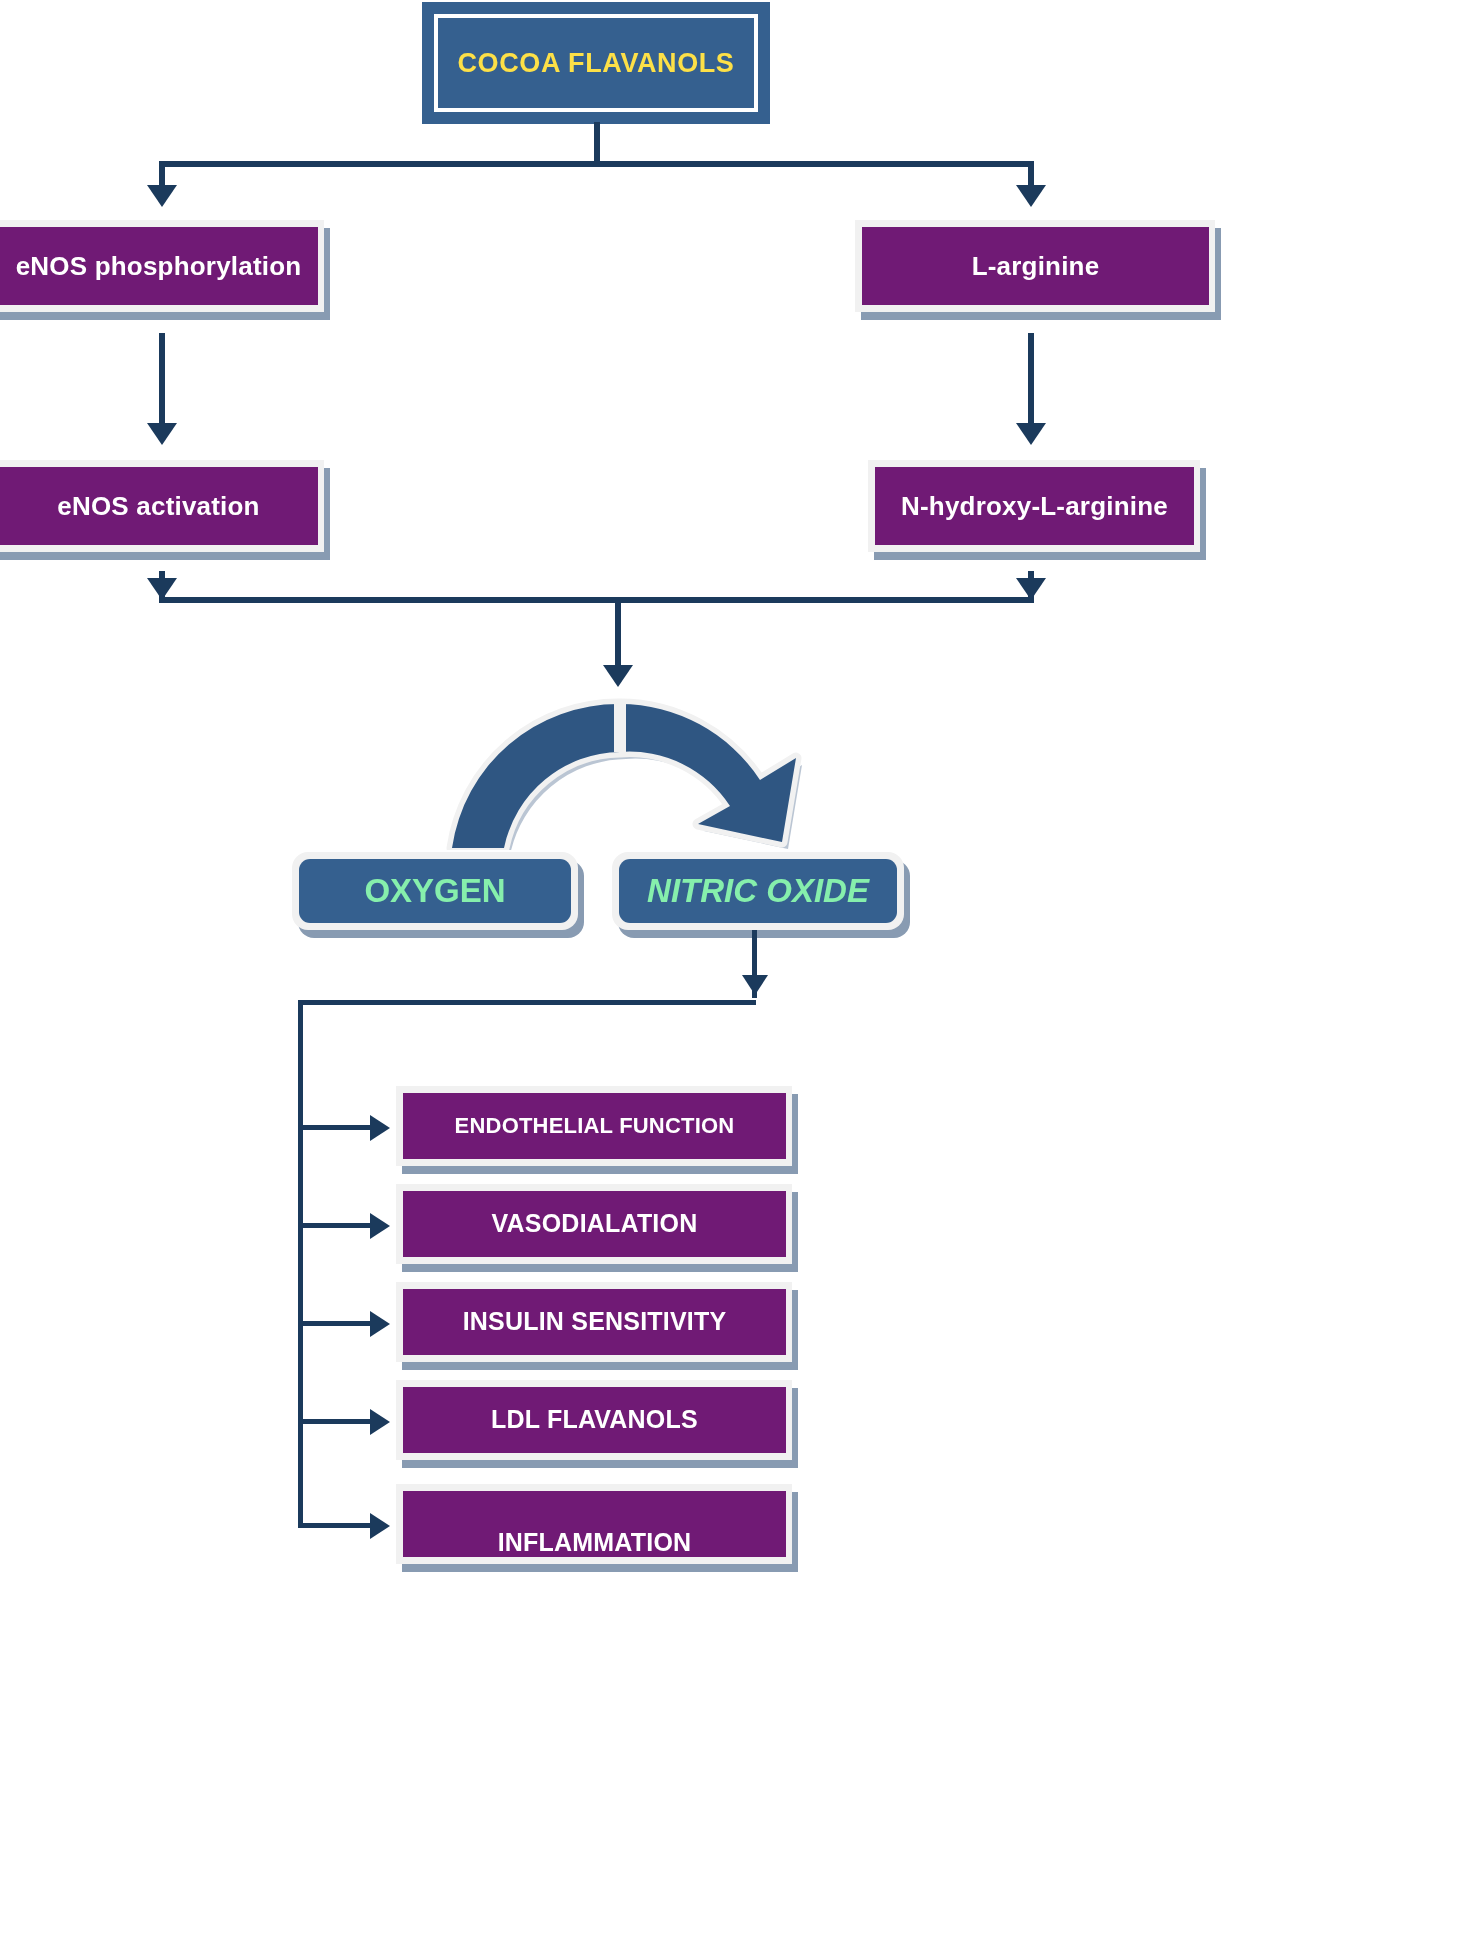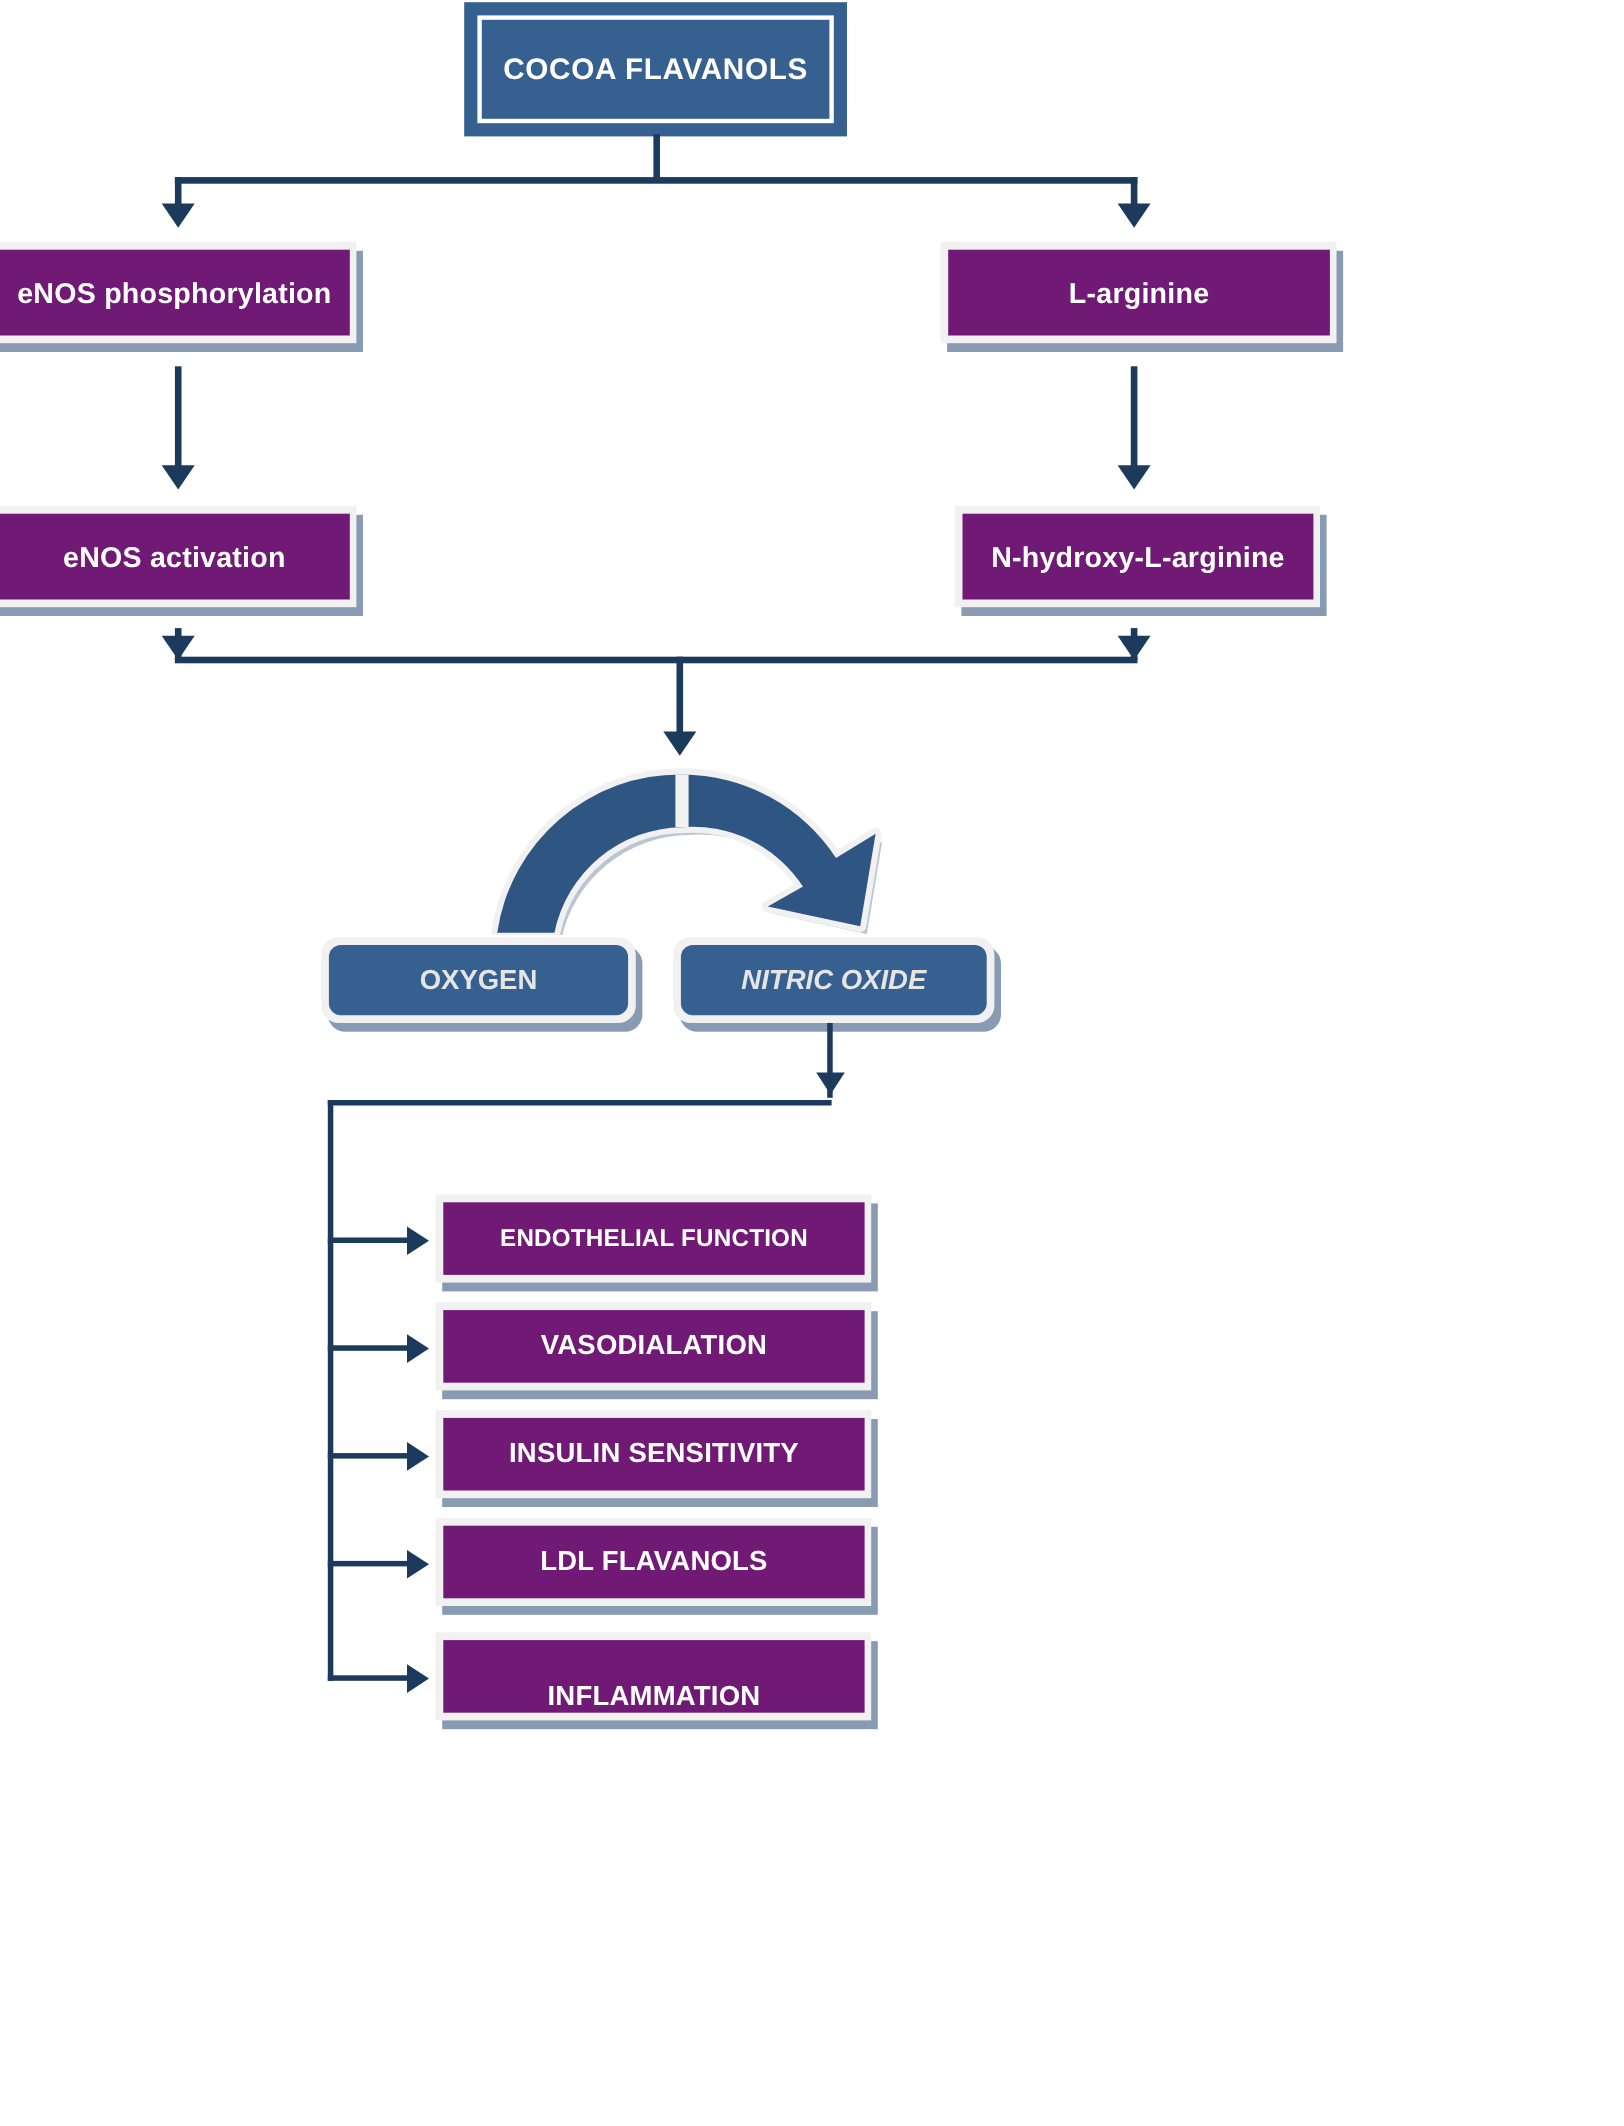--- a/index.html
+++ b/index.html
@@ -56,21 +56,21 @@
     box-sizing: border-box;
     width: 100%;
     height: 100%;
     border: 4px solid #ffffff;
     background: #35608f;
     display: flex;
     align-items: center;
     justify-content: center;
   }
   .node-top .txt {
-    color: #ffffff;
+    color: #fde047;
     font-weight: bold;
     font-size: 27px;
     letter-spacing: 0.6px;
     white-space: nowrap;
   }
 
   
   .node-round {
     position: absolute;
     box-sizing: border-box;
@@ -83,23 +83,23 @@
     box-sizing: border-box;
     width: 100%;
     height: 100%;
     background: #35608f;
     border-radius: 11px;
     display: flex;
     align-items: center;
     justify-content: center;
   }
   .node-round .txt {
-    color: #e5e5e5;
+    color: #86efac;
     font-weight: bold;
-    font-size: 25px;
+    font-size: 33px;
     white-space: nowrap;
   }
 
   
   .vline, .hline {
     position: absolute;
     background: #1b3a5c;
   }
   .vline { width: 5px; }
   .hline { height: 5px; }

